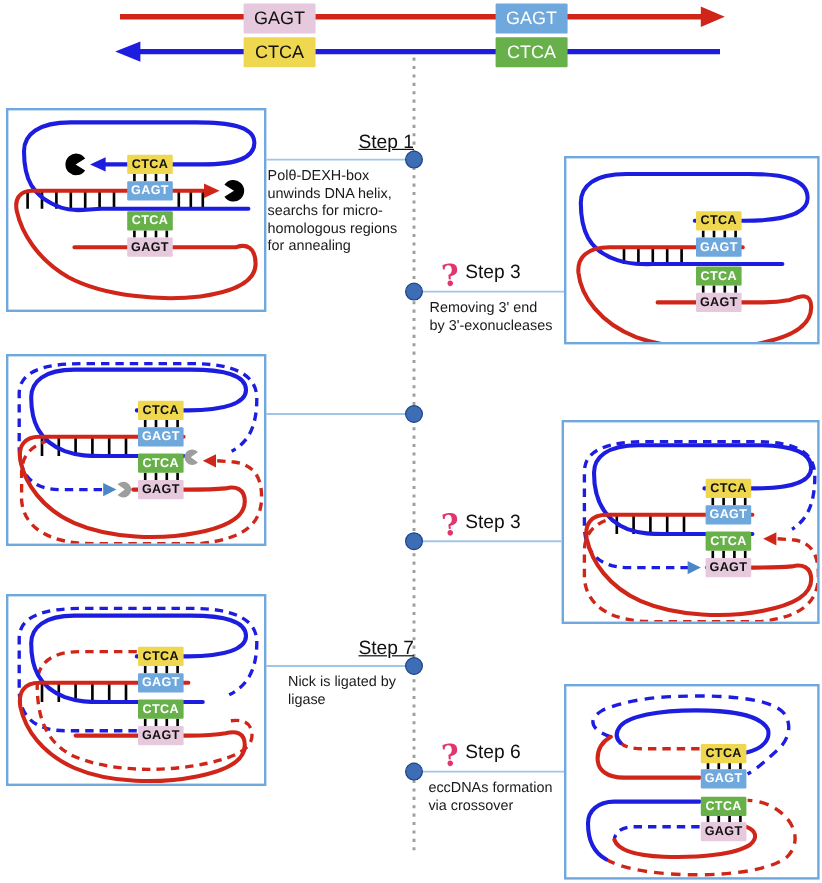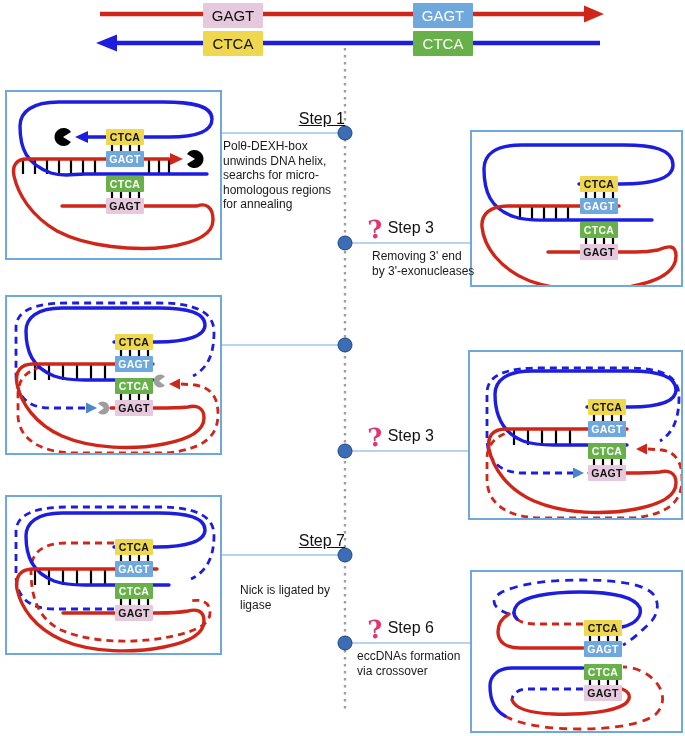--- a/index.html
+++ b/index.html
@@ -172,31 +172,31 @@
   <div class="step-desc" style="left:223px;top:139px">Polθ-DEXH-box
 unwinds DNA helix,
 searchs for micro-
 homologous regions
 for annealing</div>
 
   <div class="step-title qhead" style="left:368px;top:219px">
     <span class="qmark">?</span>
     <span>Step 3</span>
   </div>
-  <div class="step-desc" style="left:372px;top:249px">Removing 3' end
+  <div class="step-desc" style="left:358px;top:249px">Removing 3' end
 by 3'-exonucleases</div>
 
 
   <div class="step-title qhead" style="left:368px;top:427px">
     <span class="qmark">?</span>
     <span>Step 3</span>
   </div>
 
   <div class="step-title t-center" style="left:222px;top:532px">Step 7</div>
-  <div class="step-desc" style="left:240px;top:583px">Nick is ligated by
+  <div class="step-desc" style="left:240px;top:561px">Nick is ligated by
 ligase</div>
 
   <div class="step-title qhead" style="left:368px;top:619px">
     <span class="qmark">?</span>
     <span>Step 6</span>
   </div>
   <div class="step-desc" style="left:357px;top:649px">eccDNAs formation
 via crossover</div>
 
 </div>

